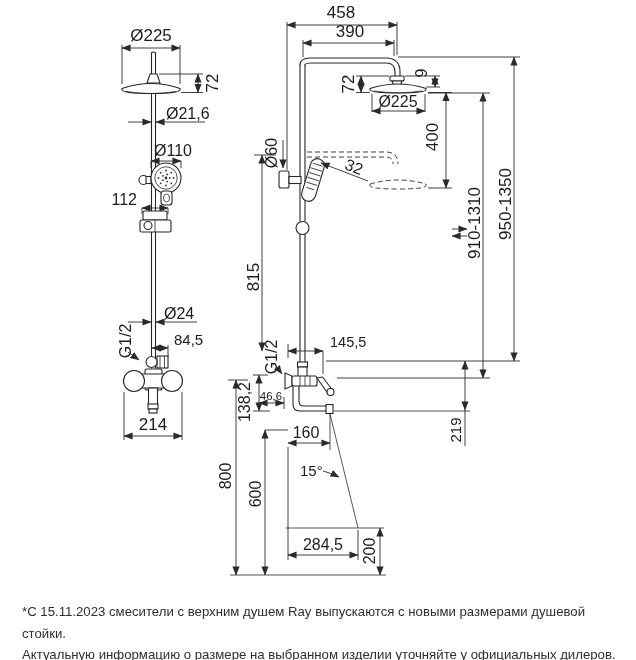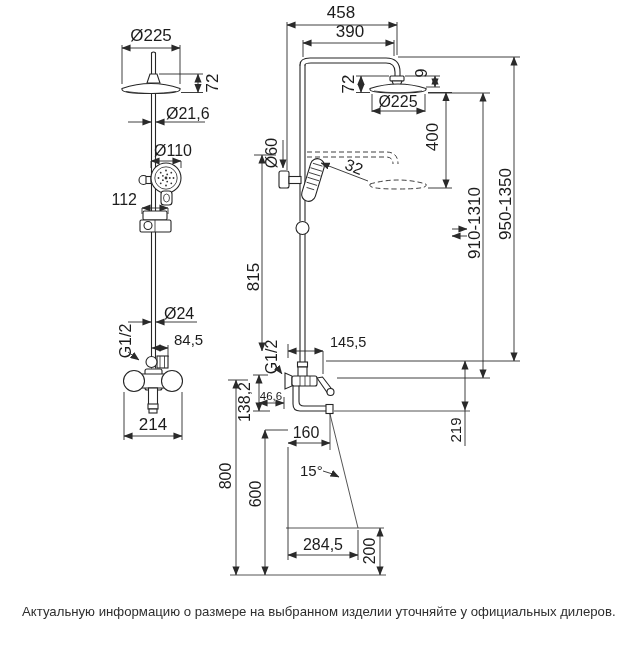--- a/index.html
+++ b/index.html
@@ -352,15 +352,16 @@
     </g>
 
     <g>
       <path class="dim" d="M380,528 L380,575" marker-start="url(#ar)" marker-end="url(#ar)"></path>
       <text class="t16" x="375" y="551" text-anchor="middle" transform="rotate(-90 375 551)">200</text>
     </g>
   </g>
 </svg>
 
 <div id="footnote">
+  <div>*С 15.11.2023 смесители с верхним душем Ray выпускаются с новыми размерами душевой стойки.</div>
   <div>Актуальную информацию о размере на выбранном изделии уточняйте у официальных дилеров.</div>
 </div>
 </div>
 
 </body></html>

